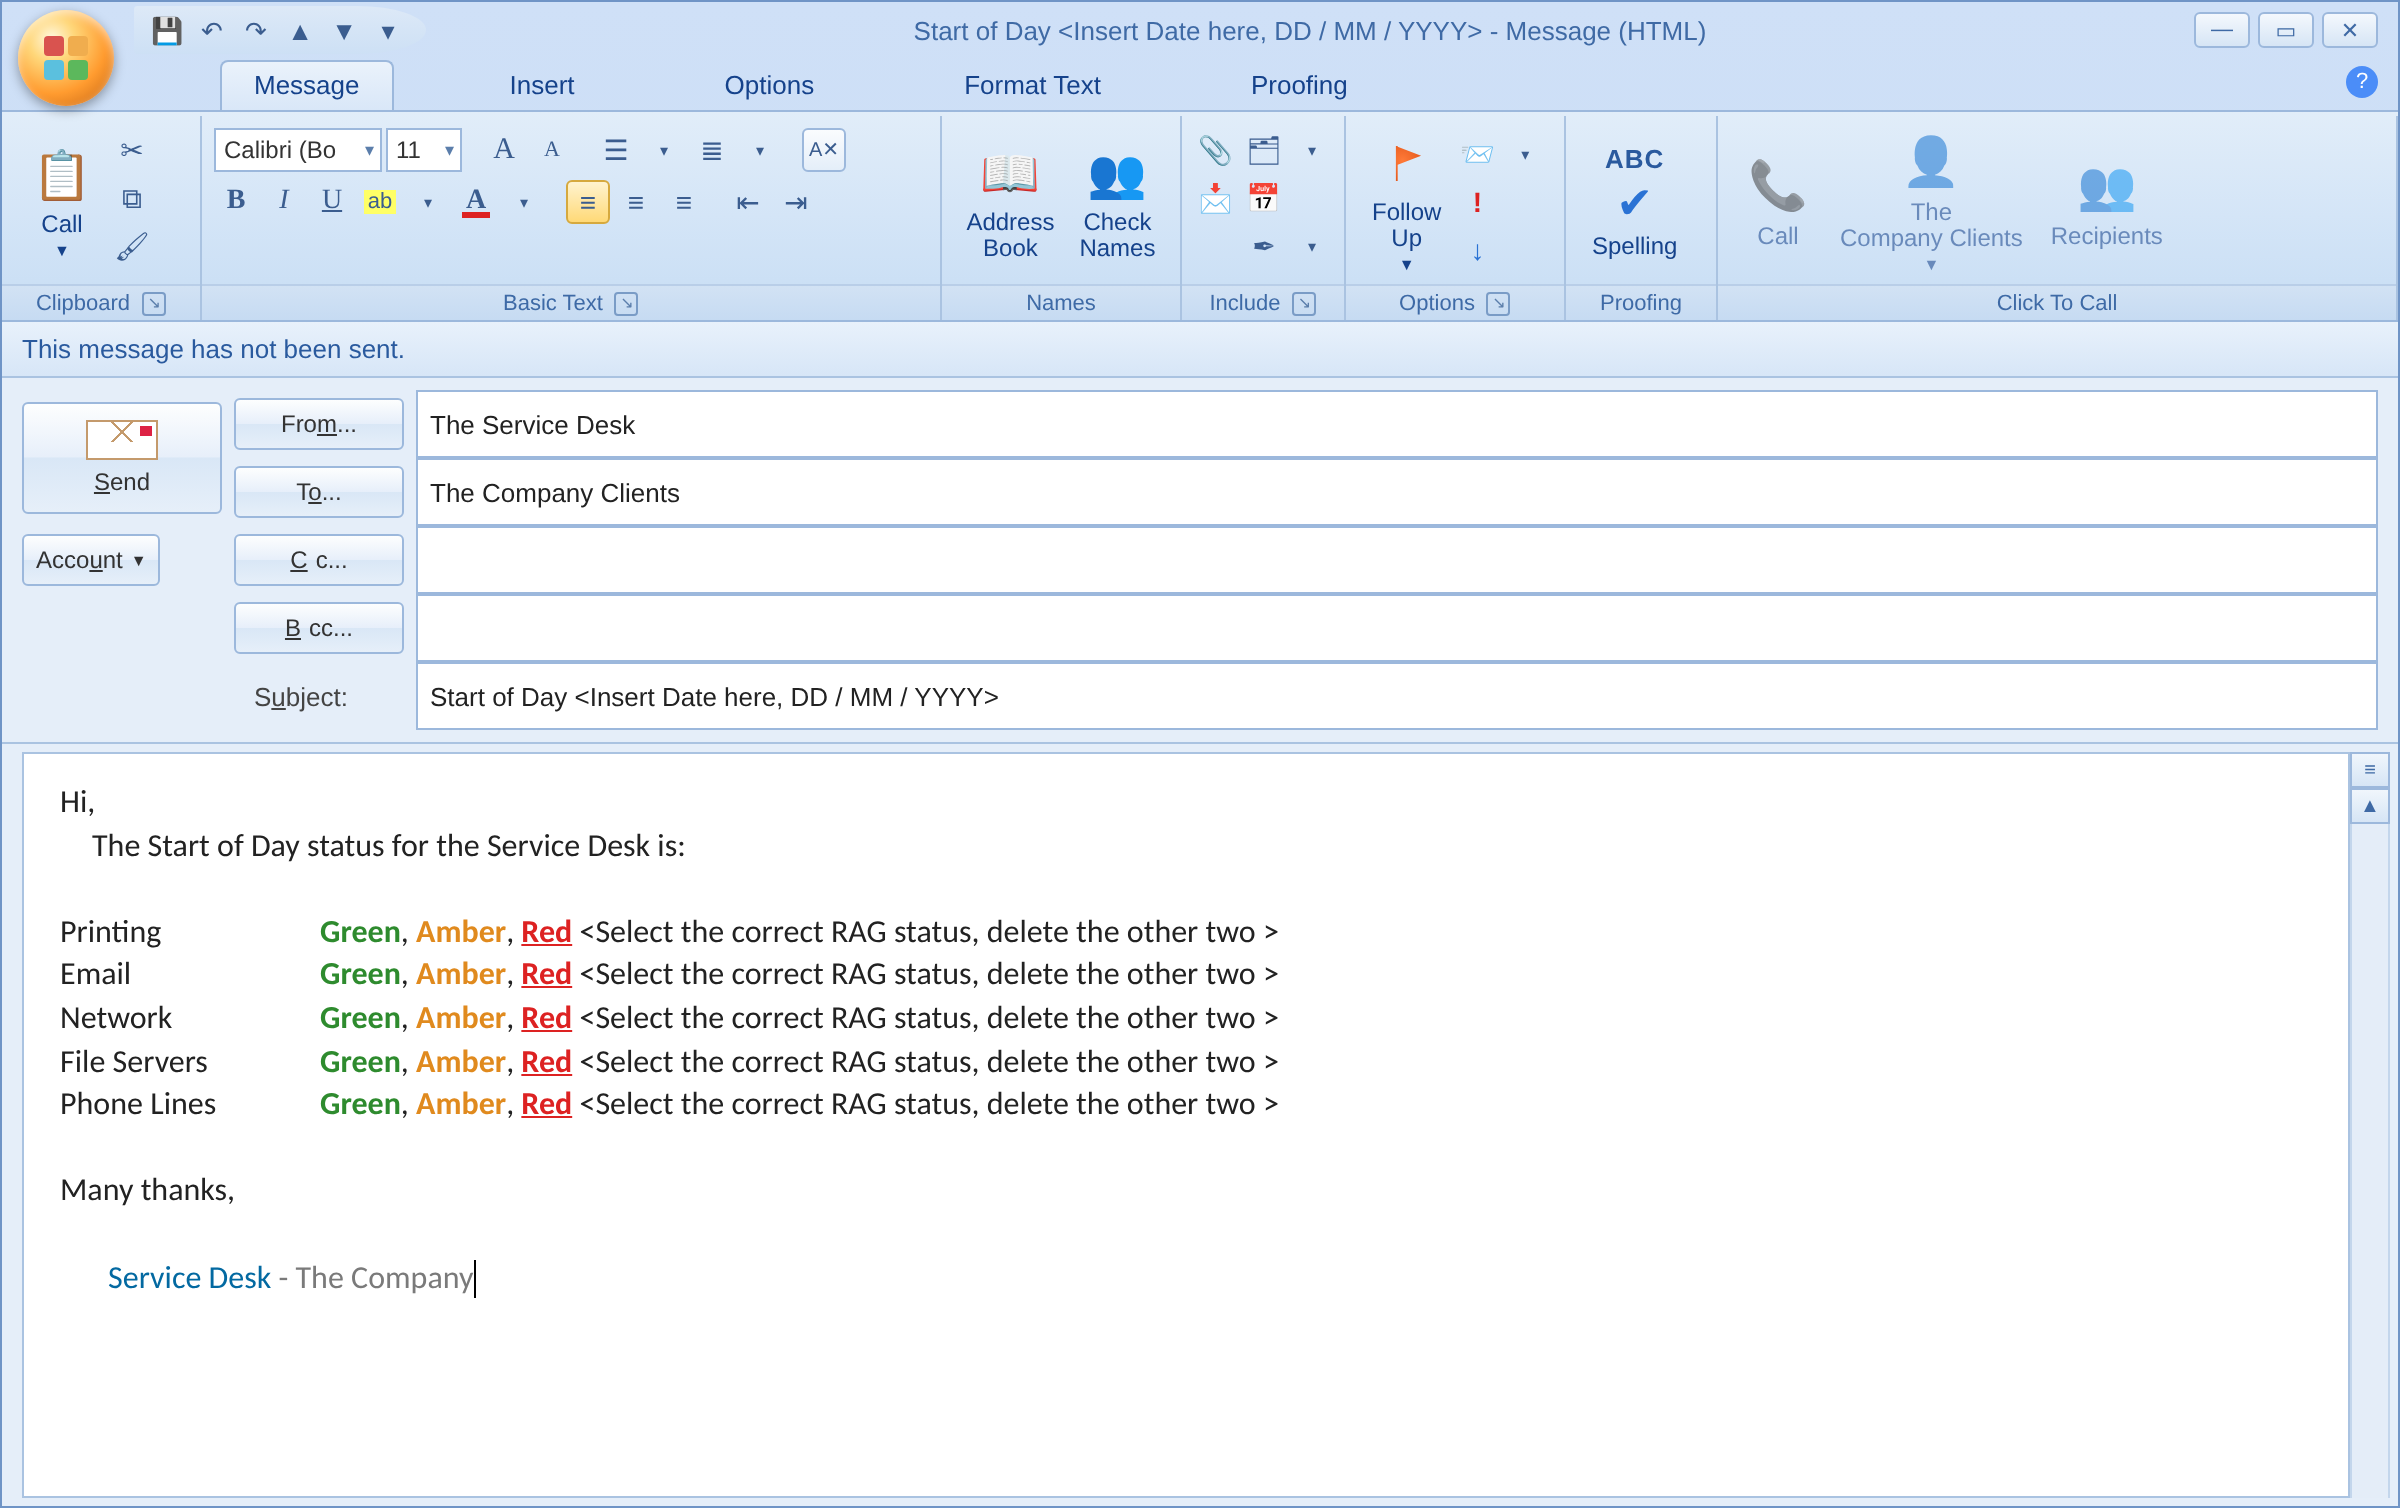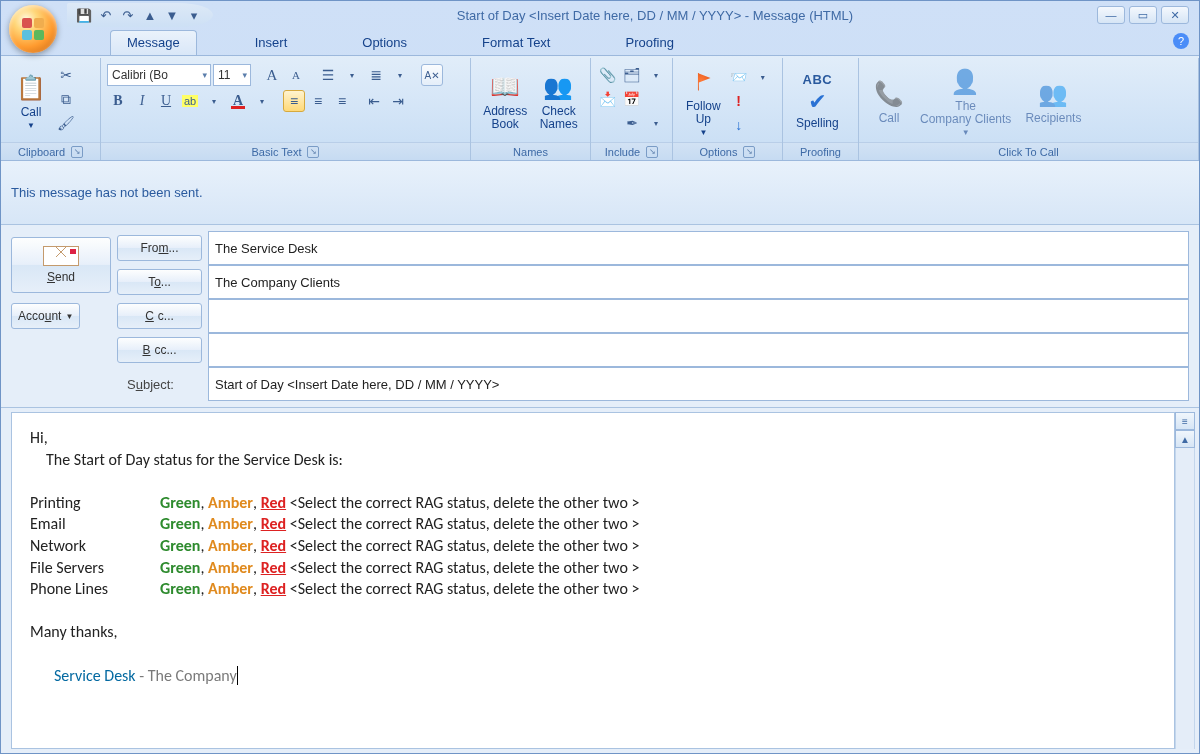--- a/index.html
+++ b/index.html
@@ -150,33 +150,33 @@
     width:22px;height:22px;display:flex;align-items:center;justify-content:center;
     border:1px solid transparent;border-radius:3px;color:#3b5d8f;font-size:14px;
   }
   .mini-btn.bordered{border-color:#9cb8dc;background:linear-gradient(#fafcfe,#e4eef9);}
 
   .font-combo{
     height:22px;border:1px solid #9cb8dc;background:#fff;display:flex;align-items:center;
     padding:0 14px 0 4px;font-size:12px;color:#333;position:relative;
   }
   .font-combo::after{content:"▾";position:absolute;right:3px;font-size:9px;color:#5b7eab;}
-  .font-combo.name{width:104px;}
+  .font-combo.name{width:84px;}
   .font-combo.size{width:38px;}
 
   .row{display:flex;align-items:center;gap:2px;}
   .col{display:flex;flex-direction:column;gap:2px;}
 
   
   .infobar{
     background:linear-gradient(#e8f1fb,#d7e6f7);
     border-bottom:1px solid #aac3e1;
     color:#2a5a9e;
     font-size:13px;
-    padding:24px 10px;
+    padding:6px 10px;
   }
 
   
   .header-area{
     background:#e5eef9;
     padding:8px 10px 8px 10px;
     border-bottom:1px solid #aac3e1;
     display:grid;
     grid-template-columns: 100px 85px 1fr;
     grid-auto-rows: 30px;

